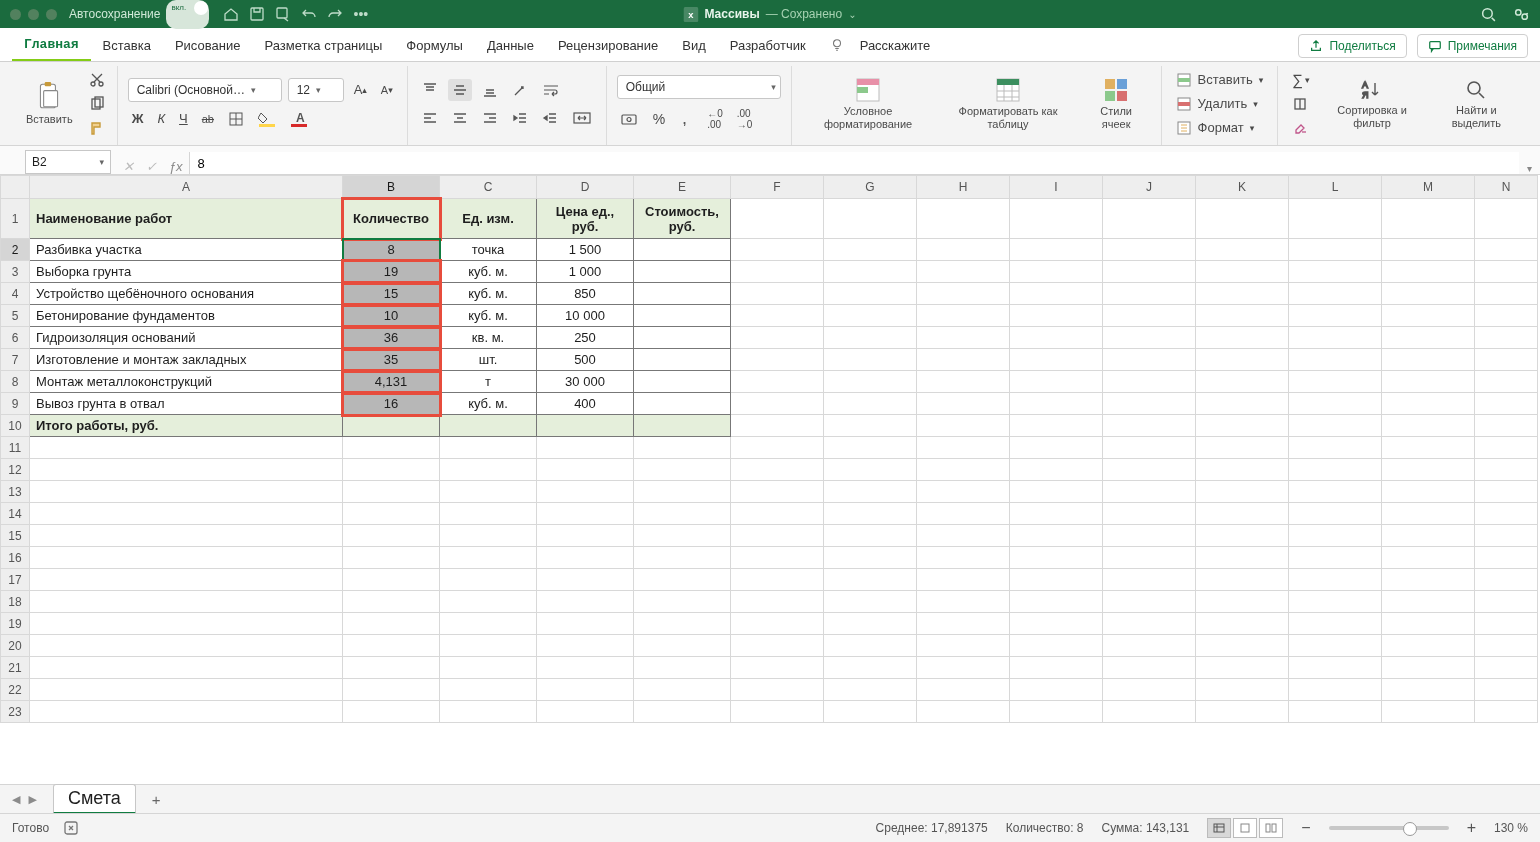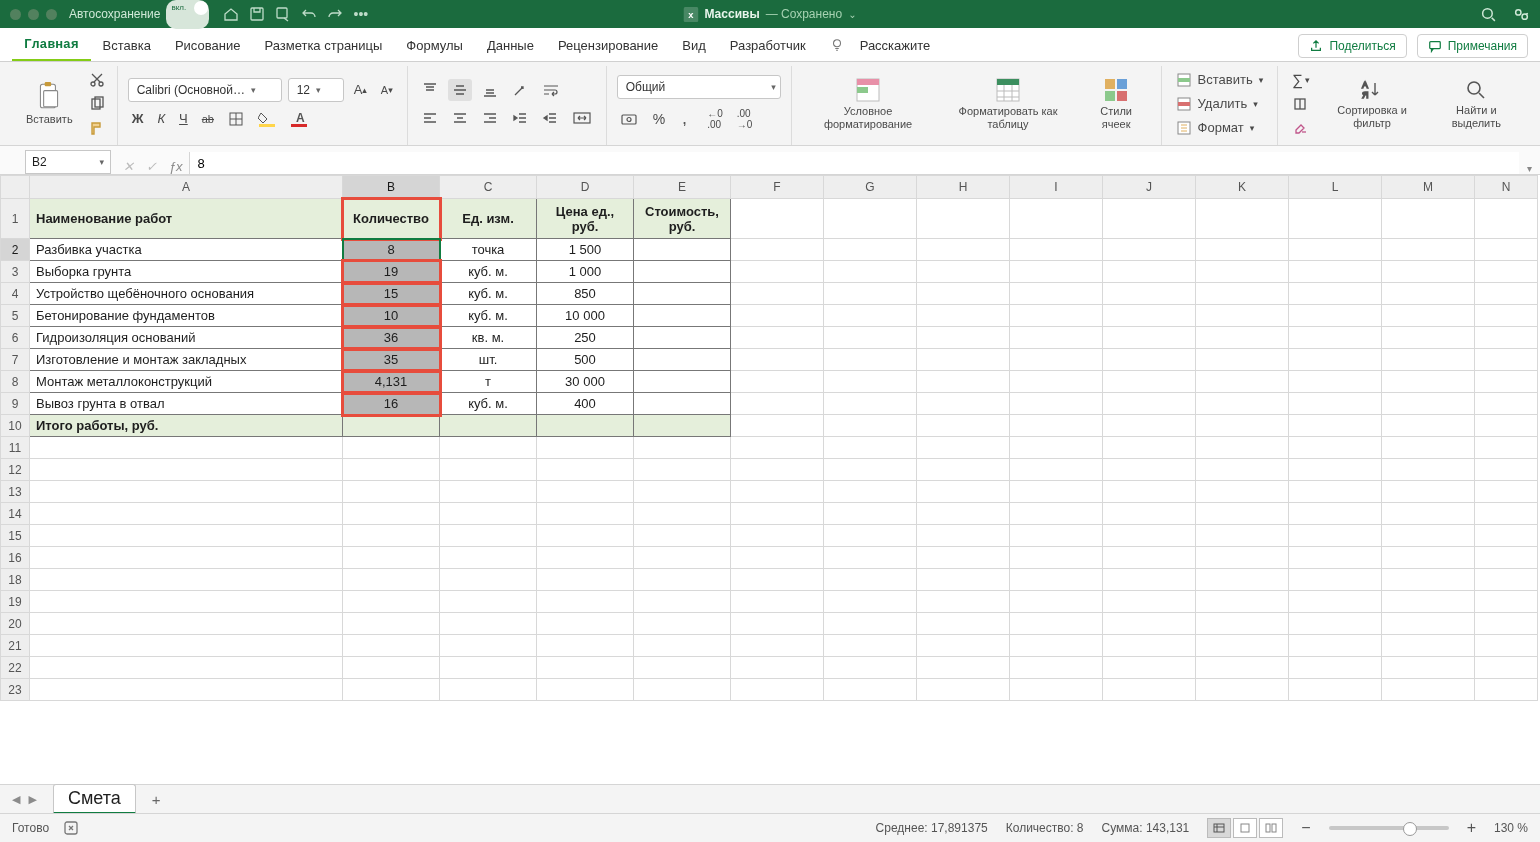--- a/index.html
+++ b/index.html
@@ -729,20 +729,37 @@
             <td class="cell"></td>
             <td class="cell"></td>
             <td class="cell"></td>
             <td class="cell"></td>
             <td class="cell"></td>
             <td class="cell"></td>
             <td class="cell"></td>
             <td class="cell"></td>
           </tr>
           <tr>
+            <td class="rowhead ">17</td>
+            <td class="cell"></td>
+            <td class="cell"></td>
+            <td class="cell"></td>
+            <td class="cell"></td>
+            <td class="cell"></td>
+            <td class="cell"></td>
+            <td class="cell"></td>
+            <td class="cell"></td>
+            <td class="cell"></td>
+            <td class="cell"></td>
+            <td class="cell"></td>
+            <td class="cell"></td>
+            <td class="cell"></td>
+            <td class="cell"></td>
+          </tr>
+          <tr>
             <td class="rowhead ">18</td>
             <td class="cell"></td>
             <td class="cell"></td>
             <td class="cell"></td>
             <td class="cell"></td>
             <td class="cell"></td>
             <td class="cell"></td>
             <td class="cell"></td>
             <td class="cell"></td>
             <td class="cell"></td>

